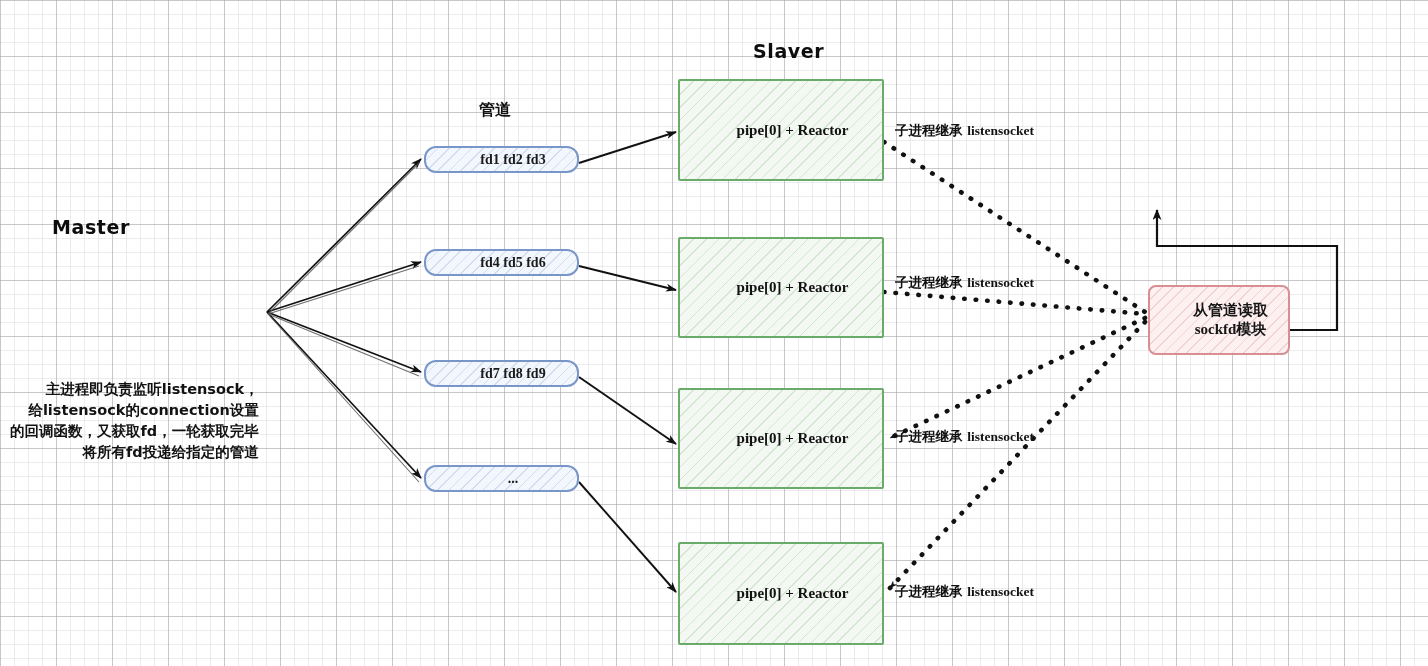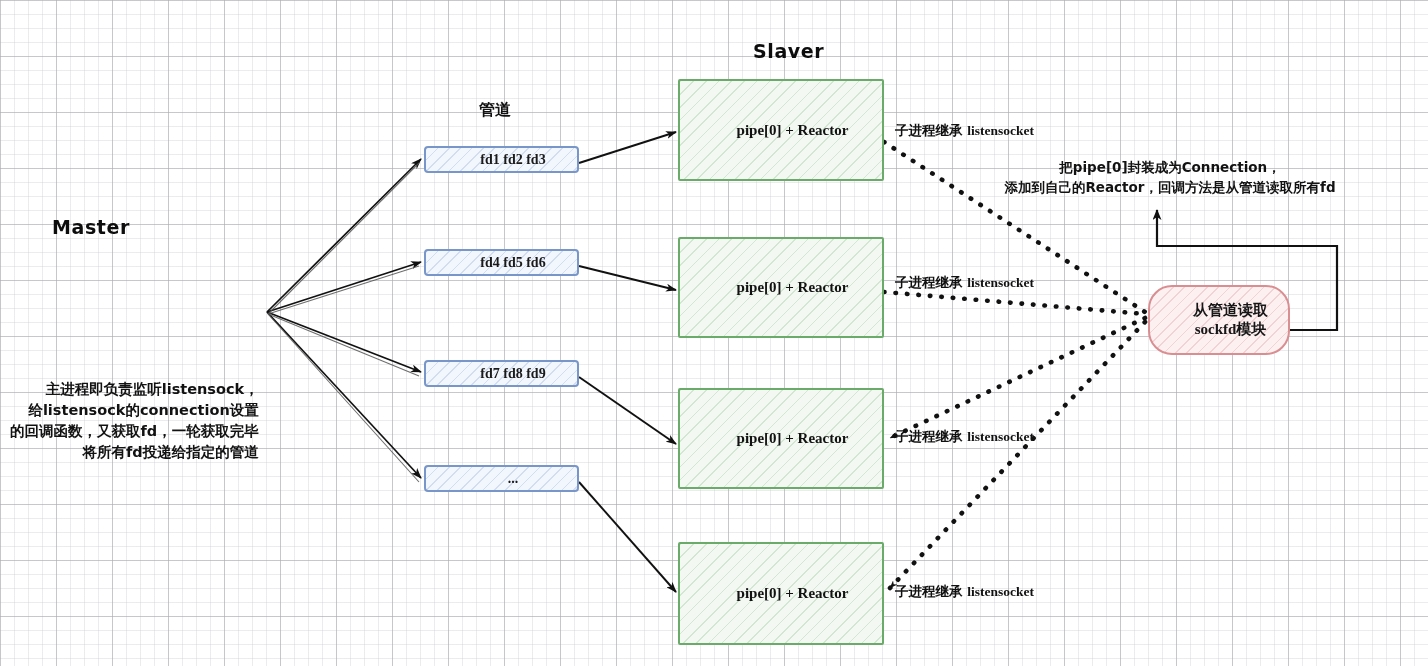--- a/index.html
+++ b/index.html
@@ -31,37 +31,37 @@
     border:2px solid #d4a72c;
     border-radius:4px;
     background-color:#fdf6e0;
     background-image:repeating-linear-gradient(135deg, rgba(212,167,44,0.22) 0 1.2px, rgba(0,0,0,0) 1.2px 9px);
     font-size:16px;font-weight:600;color:#1a1a1a;
     letter-spacing:.2px;
   }
   
   .pipe-box{
     border:2px solid #7996c8;
-    border-radius:4px;
+    border-radius:12px;
     background-color:#f2f6fd;
     background-image:repeating-linear-gradient(135deg, rgba(121,150,200,0.26) 0 1.1px, rgba(0,0,0,0) 1.1px 8px);
     font-size:14px;font-weight:700;color:#1a1a1a;justify-content:center;
   }
   
   .slaver-box{
     border:2px solid #6aab6a;
     border-radius:2px;
     background-color:#f3f9f2;
     background-image:repeating-linear-gradient(135deg, rgba(106,171,106,0.24) 0 1.1px, rgba(0,0,0,0) 1.1px 9px);
     font-size:15px;font-weight:600;color:#121212;
   }
   
   .module-box{
     border:2px solid #d98f92;
-    border-radius:24px;
+    border-radius:8px;
     background-color:#fdf0f1;
     background-image:repeating-linear-gradient(135deg, rgba(217,143,146,0.3) 0 1.2px, rgba(0,0,0,0) 1.2px 8px);
     font-size:15px;font-weight:700;color:#161616;
     line-height:1.25;
   }
 
   .title{
     position:absolute;
     font-family:"DejaVu Sans", sans-serif;
     font-weight:700;
@@ -210,20 +210,18 @@
   </div>
   <div class="inherit-label" style="left:895px;top:428px;">
     <span>子进程继承</span>
     <span class="mono">listensocket</span>
   </div>
   <div class="inherit-label" style="left:895px;top:583px;">
     <span>子进程继承</span>
     <span class="mono">listensocket</span>
   </div>
 
-  <div class="annot" style="left:985px;top:157px;width:370px;">把pipe[0]封装成为Connection，
-添加到自己的Reactor，回调方法是从管道读取所有fd</div>
 
   <div class="node module-box" style="left:1148px;top:285px;width:142px;height:70px;">
     <span class="nodetext">从管道读取sockfd模块</span>
   </div>
 
 </div>
 
 </body></html>

